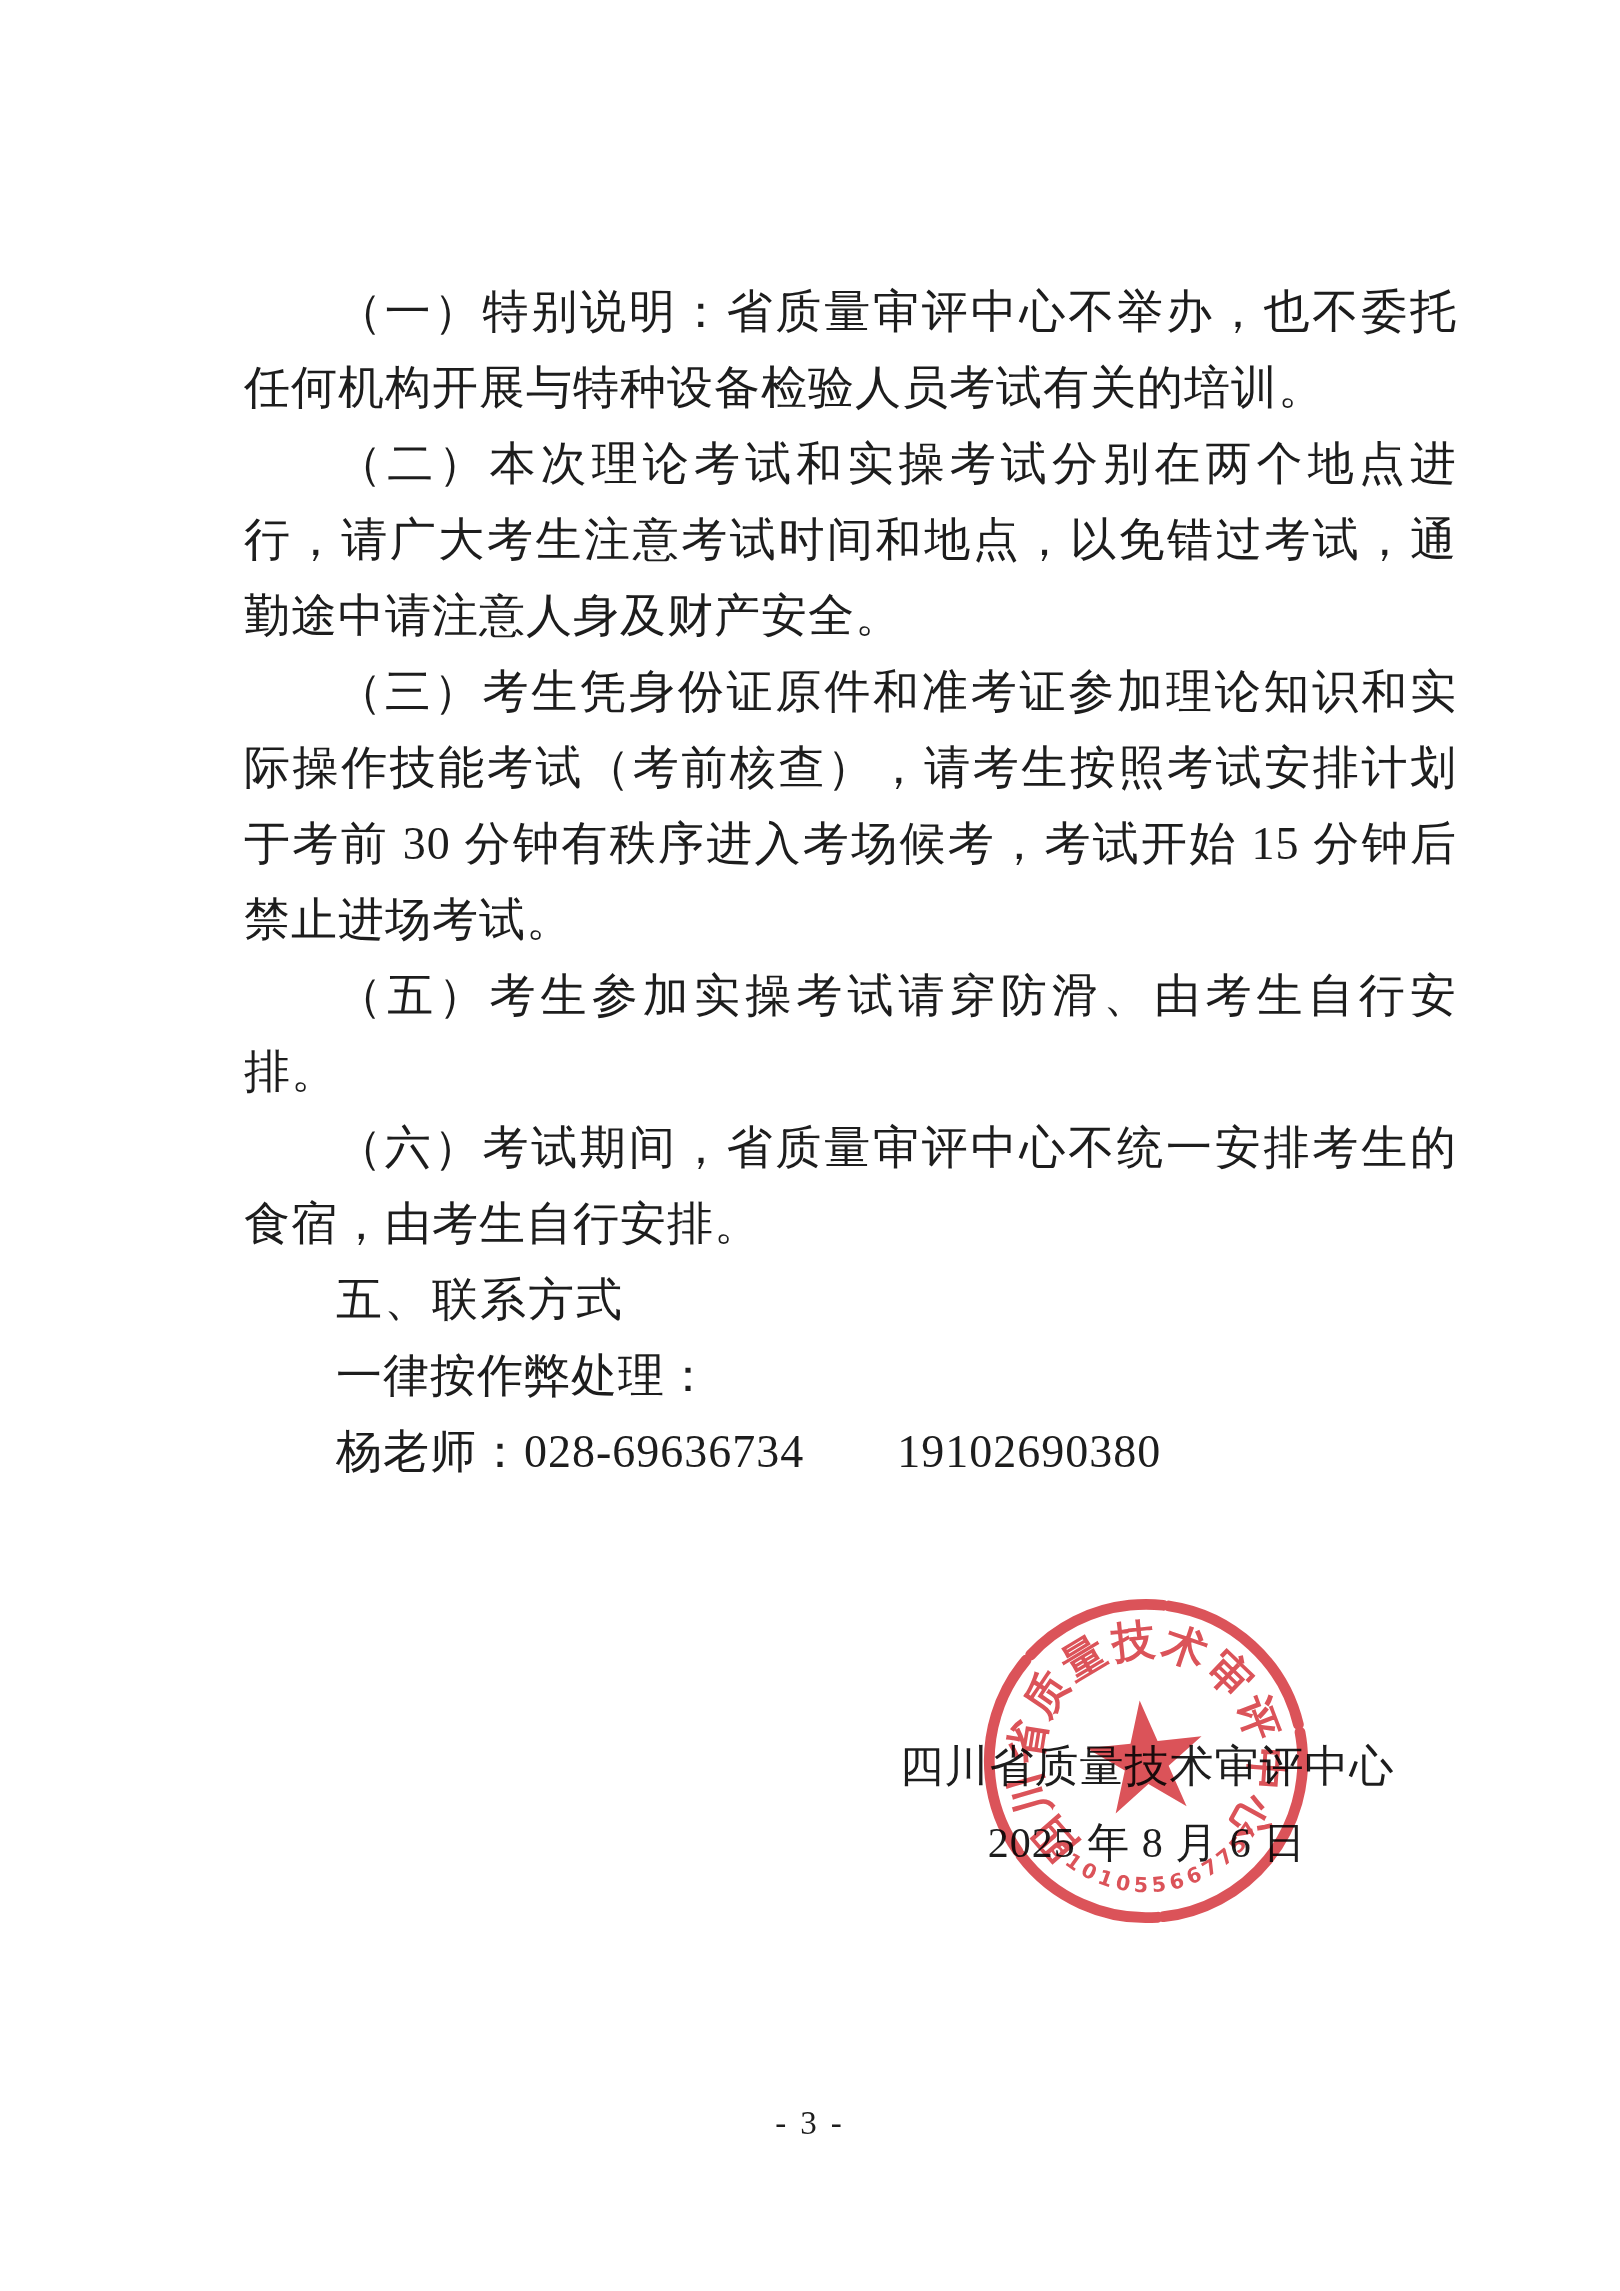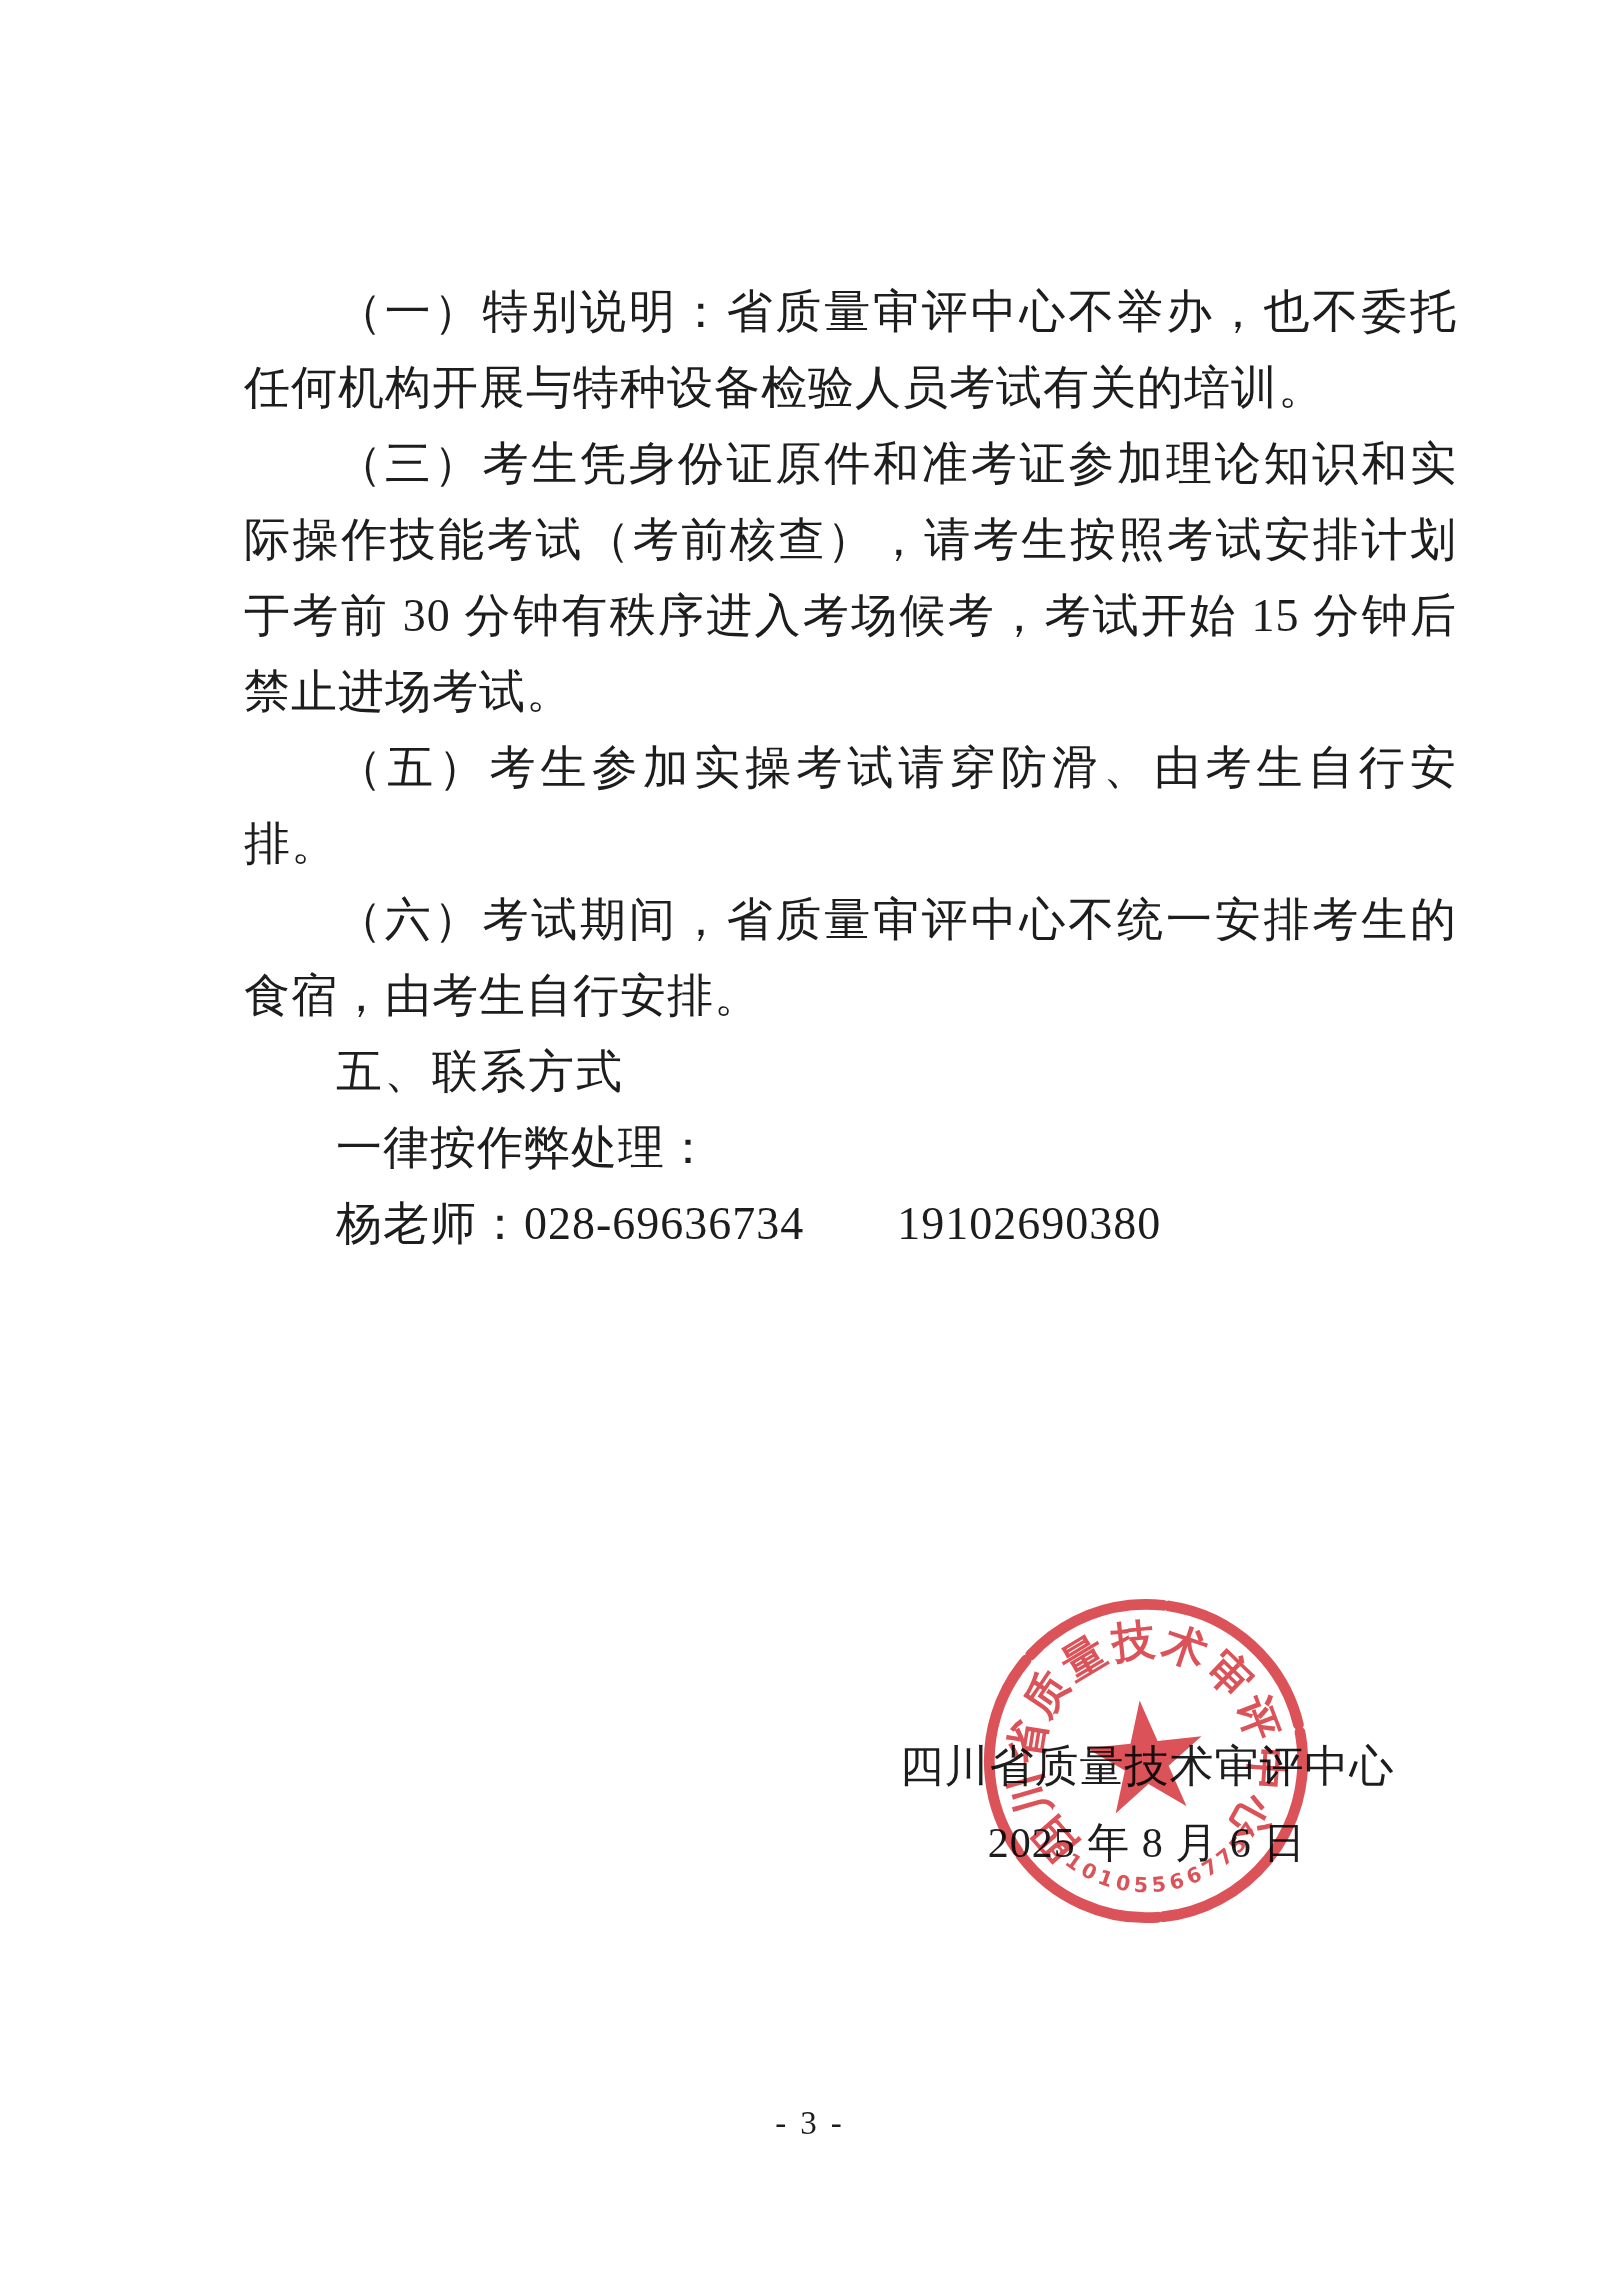--- a/index.html
+++ b/index.html
@@ -96,20 +96,21 @@
     letter-spacing: 2.9px;
   }
 </style>
 </head>
 <body>
 
 <div class="page">
 
   <div class="content">
     <p class="para">（一）特别说明：省质量审评中心不举办，也不委托任何机构开展与特种设备检验人员考试有关的培训。</p>
+    <p class="para">（二）本次理论考试和实操考试分别在两个地点进行，请广大考生注意考试时间和地点，以免错过考试，通勤途中请注意人身及财产安全。</p>
     <p class="para">（三）考生凭身份证原件和准考证参加理论知识和实际操作技能考试（考前核查），请考生按照考试安排计划于考前 30 分钟有秩序进入考场候考，考试开始 15 分钟后禁止进场考试。</p>
     <p class="para">（五）考生参加实操考试请穿防滑、由考生自行安排。</p>
     <p class="para">（六）考试期间，省质量审评中心不统一安排考生的食宿，由考生自行安排。</p>
 
     <h2 class="heading">五、联系方式</h2>
 
     <p class="contact-line">一律按作弊处理：</p>
     <p class="contact-line"><span>杨老师：</span><span>028-69636734</span><span class="phone-gap">19102690380</span></p>
   </div>
 

